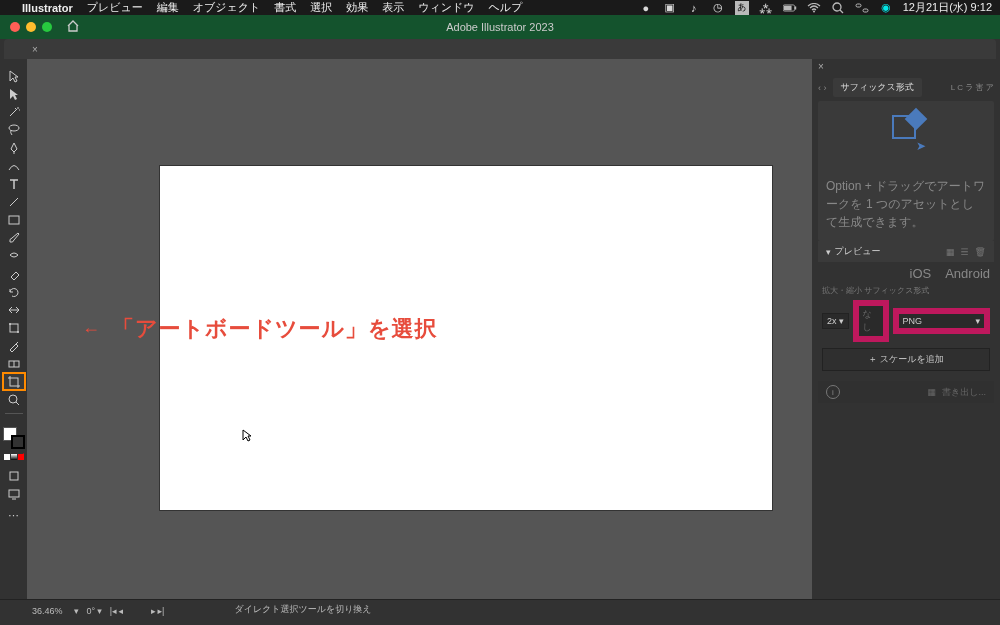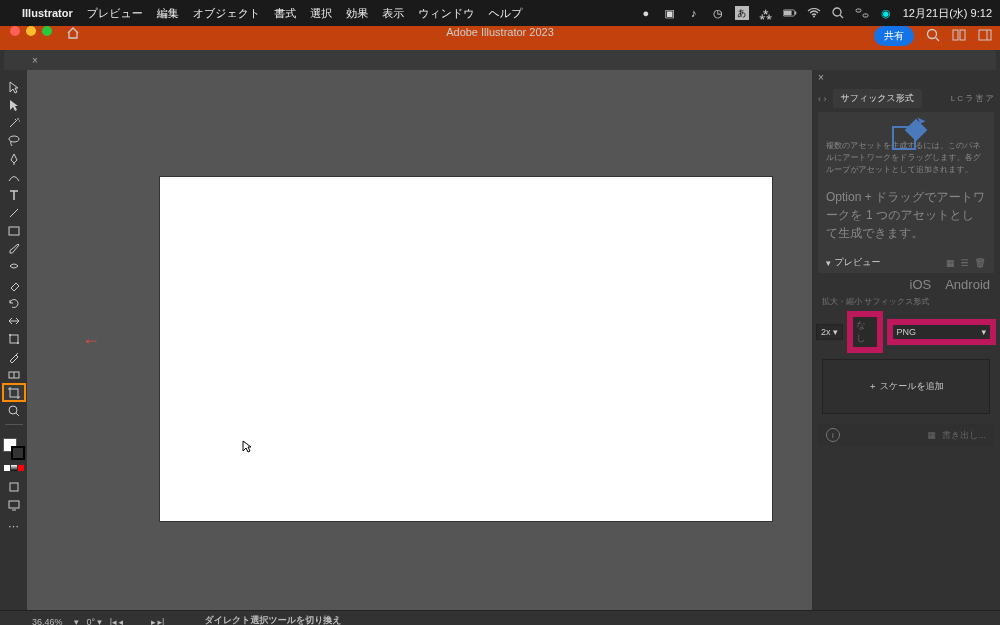--- a/index.html
+++ b/index.html
@@ -1,23 +1,23 @@
 <!DOCTYPE html>
 <html><head>
 <meta charset="utf-8">
 <style>
 * { margin:0; padding:0; box-sizing:border-box; font-family:-apple-system,"Hiragino Sans",sans-serif; }
 body { width:1000px; height:625px; background:#323232; overflow:hidden; color:#ccc; font-size:11px; }
-.menubar { height:26px; background:#1a1a1a; display:flex; align-items:center; padding:0 8px; color:#eee; font-size:11px; }
+.menubar { height:15px; background:#1a1a1a; display:flex; align-items:center; padding:0 8px; color:#eee; font-size:11px; }
 .menubar .left { display:flex; gap:14px; align-items:center; }
 .menubar .right { margin-left:auto; display:flex; gap:10px; align-items:center; }
 .menubar .apple { font-size:13px; }
 .menubar .appname { font-weight:600; }
 .mb-icon { width:14px; height:14px; display:inline-flex; align-items:center; justify-content:center; opacity:.9; }
-.appbar { height:24px; background:#c2410c; display:flex; align-items:flex-start; }
+.appbar { height:24px; background:#14532d; display:flex; align-items:center; }
 .traffic { display:flex; gap:6px; padding-left:10px; }
 .traffic span { width:10px; height:10px; border-radius:50%; }
 .tr-close{background:#ff5f56;} .tr-min{background:#ffbd2e;} .tr-max{background:#27c93f;}
 .home-icon { margin-left:14px; color:#ccc; }
 .appbar .title { position:absolute; left:50%; transform:translateX(-50%); color:#ccc; font-size:11px; }
 .appbar .actions { margin-left:auto; display:flex; gap:12px; align-items:center; padding-right:8px; }
 .share-btn { background:#1473e6; color:#fff; padding:3px 10px; border-radius:12px; font-size:10px; }
 .action-icon { color:#ccc; font-size:14px; }
 .tabbar { height:20px; background:#3a3a3a; display:flex; align-items:center; padding-left:28px; font-size:10px; color:#ddd; border-radius:4px 4px 0 0; margin:0 4px; }
 .tabbar .closex { margin-right:6px; color:#aaa; }
@@ -46,32 +46,32 @@
 .export-icon { width:36px; height:36px; position:relative; margin-bottom:18px; }
 .export-icon .sq { width:24px; height:24px; border:2px solid #4a7abc; position:absolute; top:4px; left:4px; }
 .export-icon .shape { width:16px; height:16px; background:#4a7abc; position:absolute; transform:rotate(45deg); top:0; right:0; }
 .export-icon .ptr { position:absolute; bottom:-6px; right:-2px; color:#4a7abc; font-size:12px; }
 .export-hint { font-size:8px; color:#888; line-height:1.5; text-align:left; width:100%; }
 .export-hint2 { font-size:12px; color:#888; line-height:1.5; margin-top:12px; width:100%; }
 .es-header { display:flex; align-items:center; padding:4px 8px; background:#3a3a3a; margin:0 6px; font-size:9px; }
 .es-header .chev { margin-right:4px; }
 .es-header .icons { margin-left:auto; display:flex; gap:6px; opacity:.4; }
 .es-platforms { display:flex; justify-content:flex-end; gap:14px; padding:4px 10px; font-size:13px; color:#888; }
-.es-row { display:flex; gap:4px; padding:2px 4px; font-size:9px; align-items:center; }
+.es-row { display:flex; gap:4px; padding:2px 10px; font-size:9px; align-items:center; }
 .es-label { margin-bottom:2px; padding:0 10px; font-size:8px; color:#777; }
 .es-field { background:#2a2a2a; border:1px solid #222; padding:2px 4px; color:#ccc; min-width:26px; }
 .es-sel { background:#2a2a2a; border:6px solid #be185d; padding:2px 4px; flex:1; display:flex; justify-content:space-between; }
-.es-addscale { margin:4px 10px; background:#2f2f2f; text-align:center; padding:20px; font-size:9px; border:1px solid #222; }
+.es-addscale { margin:4px 10px; background:#2f2f2f; text-align:center; padding:4px; font-size:9px; border:1px solid #222; }
 .panel-footer { margin-top:auto; display:flex; padding:4px 8px; background:#303030; margin:6px 6px 0; align-items:center; }
 .pf-info { width:14px; height:14px; border:1px solid #777; border-radius:50%; font-size:8px; display:flex; align-items:center; justify-content:center; color:#888; }
 .pf-export { margin-left:auto; font-size:9px; color:#666; display:flex; align-items:center; gap:6px; }
 .status { height:17px; background:#323232; display:flex; align-items:flex-end; padding:0 4px 0 32px; font-size:9px; color:#bbb; gap:8px; border-top:1px solid #222; }
 .stat-field { display:flex; align-items:center; gap:2px; }
 .stat-sel { min-width:40px; }
-.status .hint { margin-left:32px;font-weight:bold; }
+.status .hint { margin-left:62px; }
 </style>
 </head>
 <body>
 
 <div class="menubar">
   <div class="left">
     <span class="apple"></span>
     <span class="appname">Illustrator</span>
     <span>プレビュー</span>
     <span>編集</span>
@@ -123,35 +123,20 @@
 <div class="appbar">
   <div class="traffic">
     <span class="tr-close"></span>
     <span class="tr-min"></span>
     <span class="tr-max"></span>
   </div>
   <span class="home-icon"><svg width="14" height="14" viewBox="0 0 14 14">
         <path d="M2 7 L7 2 L12 7 M3 6 V12 H11 V6" fill="none" stroke="#ccc" stroke-width="1.3"></path>
       </svg></span>
   <span class="title">Adobe Illustrator 2023</span>
-  <div class="actions">
-    <span class="share-btn">共有</span>
-    <span class="action-icon"><svg width="14" height="14" viewBox="0 0 14 14">
-          <circle cx="6" cy="6" r="4.5" fill="none" stroke="#ccc" stroke-width="1.3"></circle>
-          <line x1="9.5" y1="9.5" x2="13" y2="13" stroke="#ccc" stroke-width="1.3"></line>
-        </svg></span>
-    <span class="action-icon"><svg width="14" height="14" viewBox="0 0 14 14">
-          <rect x="1" y="2" width="5" height="10" fill="none" stroke="#ccc"></rect>
-          <rect x="8" y="2" width="5" height="10" fill="none" stroke="#ccc"></rect>
-        </svg></span>
-    <span class="action-icon"><svg width="14" height="14" viewBox="0 0 14 14">
-          <rect x="1" y="2" width="12" height="10" fill="none" stroke="#ccc"></rect>
-          <line x1="9" y1="2" x2="9" y2="12" stroke="#ccc"></line>
-        </svg></span>
-  </div>
 </div>
 
 <div class="tabbar">
   <span class="closex">×</span>
 </div>
 
 <div class="main">
   <div class="toolcol">
     <div class="tool">
         <svg viewBox="0 0 14 14">
@@ -282,40 +267,40 @@
         </svg>
       </div>
     <div class="tool" style="margin-top:4px">
         <span style="color:#ccc">⋯</span>
       </div>
   </div>
 
   <div class="canvas-area">
     <div class="artboard"></div>
     <div class="annotation-arrow">←</div>
+    <div class="annotation">「アートボードツール」を選択</div>
     <div class="cursor-ptr"><svg width="12" height="14" viewBox="0 0 12 14">
           <path d="M1 1 L1 11 L4 8 L6 12 L8 11 L6 7 L9 7 Z" fill="#fff" stroke="#000"></path>
         </svg></div>
   </div>
 
   <div class="panel-col">
     <div class="panel-closex">×</div>
     <div class="panel-tabs">
       <span style="color:#888;font-size:9px">‹ ›</span>
       <span class="ptab">サフィックス形式</span>
       <span class="ptab-mini">L C ラ 害 ア</span>
     </div>
     <div class="panel-body">
       <div class="export-vis">
         <div class="export-icon">
           <div class="sq"></div>
             <div class="shape"></div>
             <div class="ptr">➤</div>
         </div>
-        <div class="export-hint">複数のアセットを生成するには、このパネルにアートワークをドラッグします。各グループがアセットとして追加されます。</div>
         <div class="export-hint2">Option + ドラッグでアートワークを 1 つのアセットとして生成できます。</div>
       </div>
     </div>
     <div class="es-header">
       <span class="chev">▾</span>
       <span>プレビュー</span>
       <span class="icons">
           <span>▦</span>
           <span>☰</span>
           <span>🗑</span>

